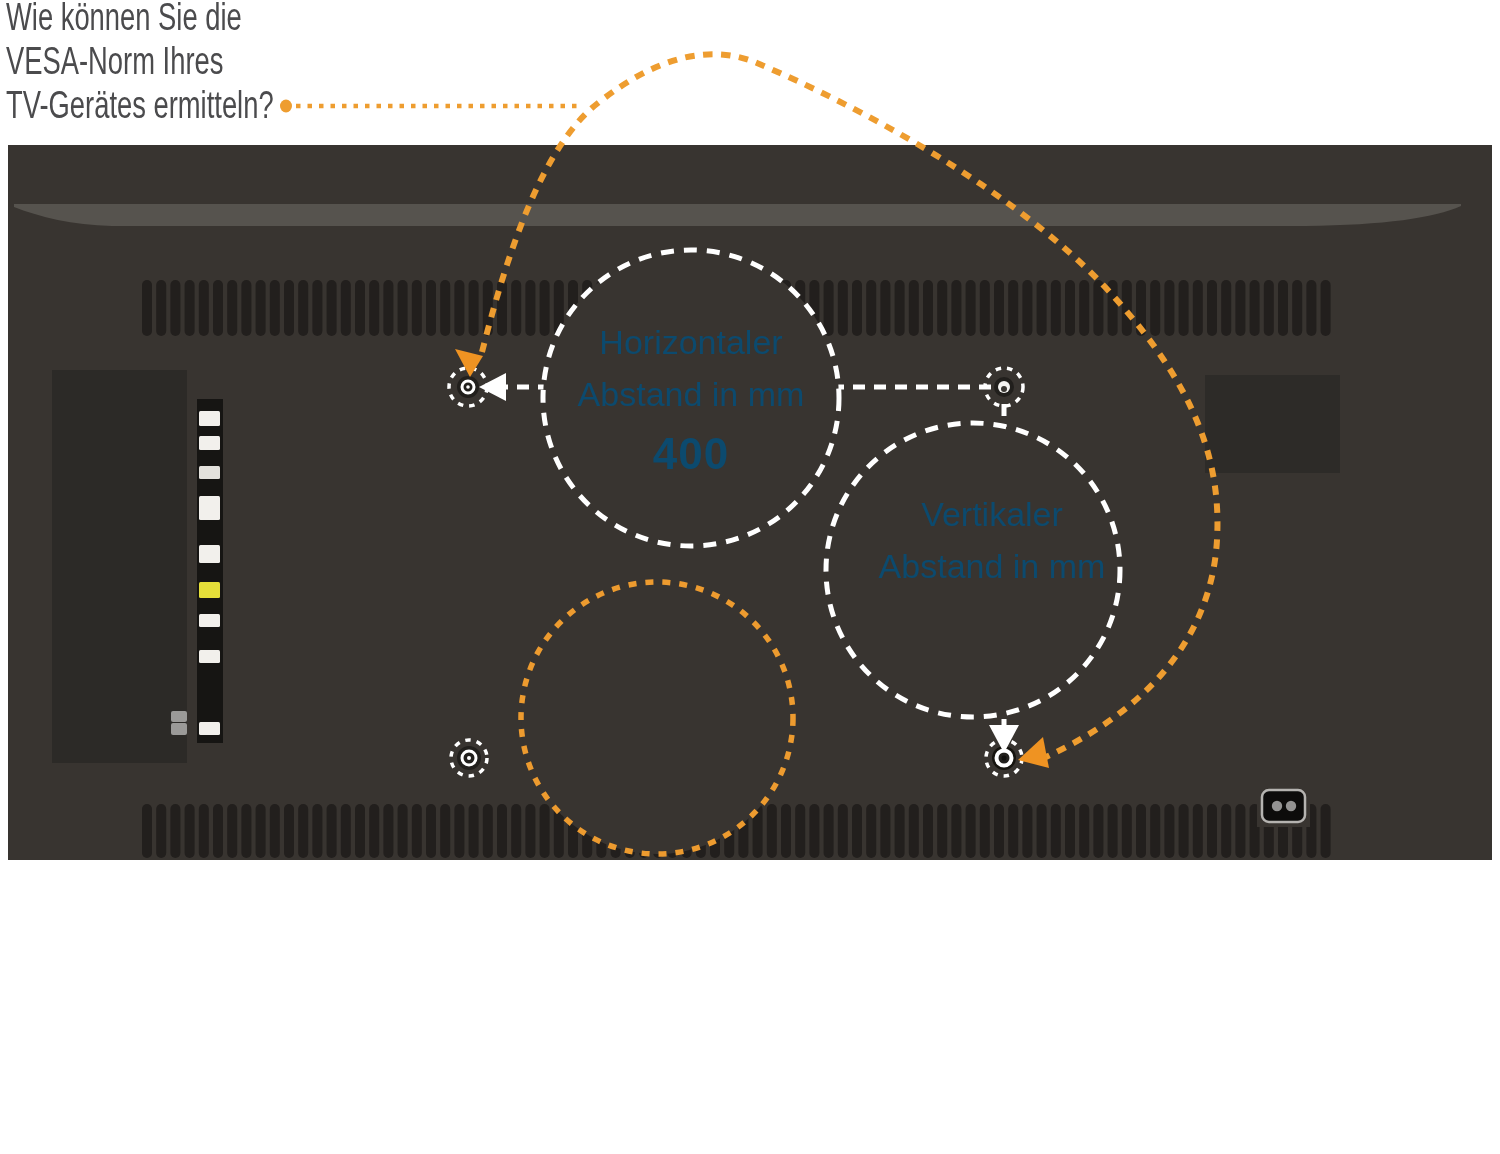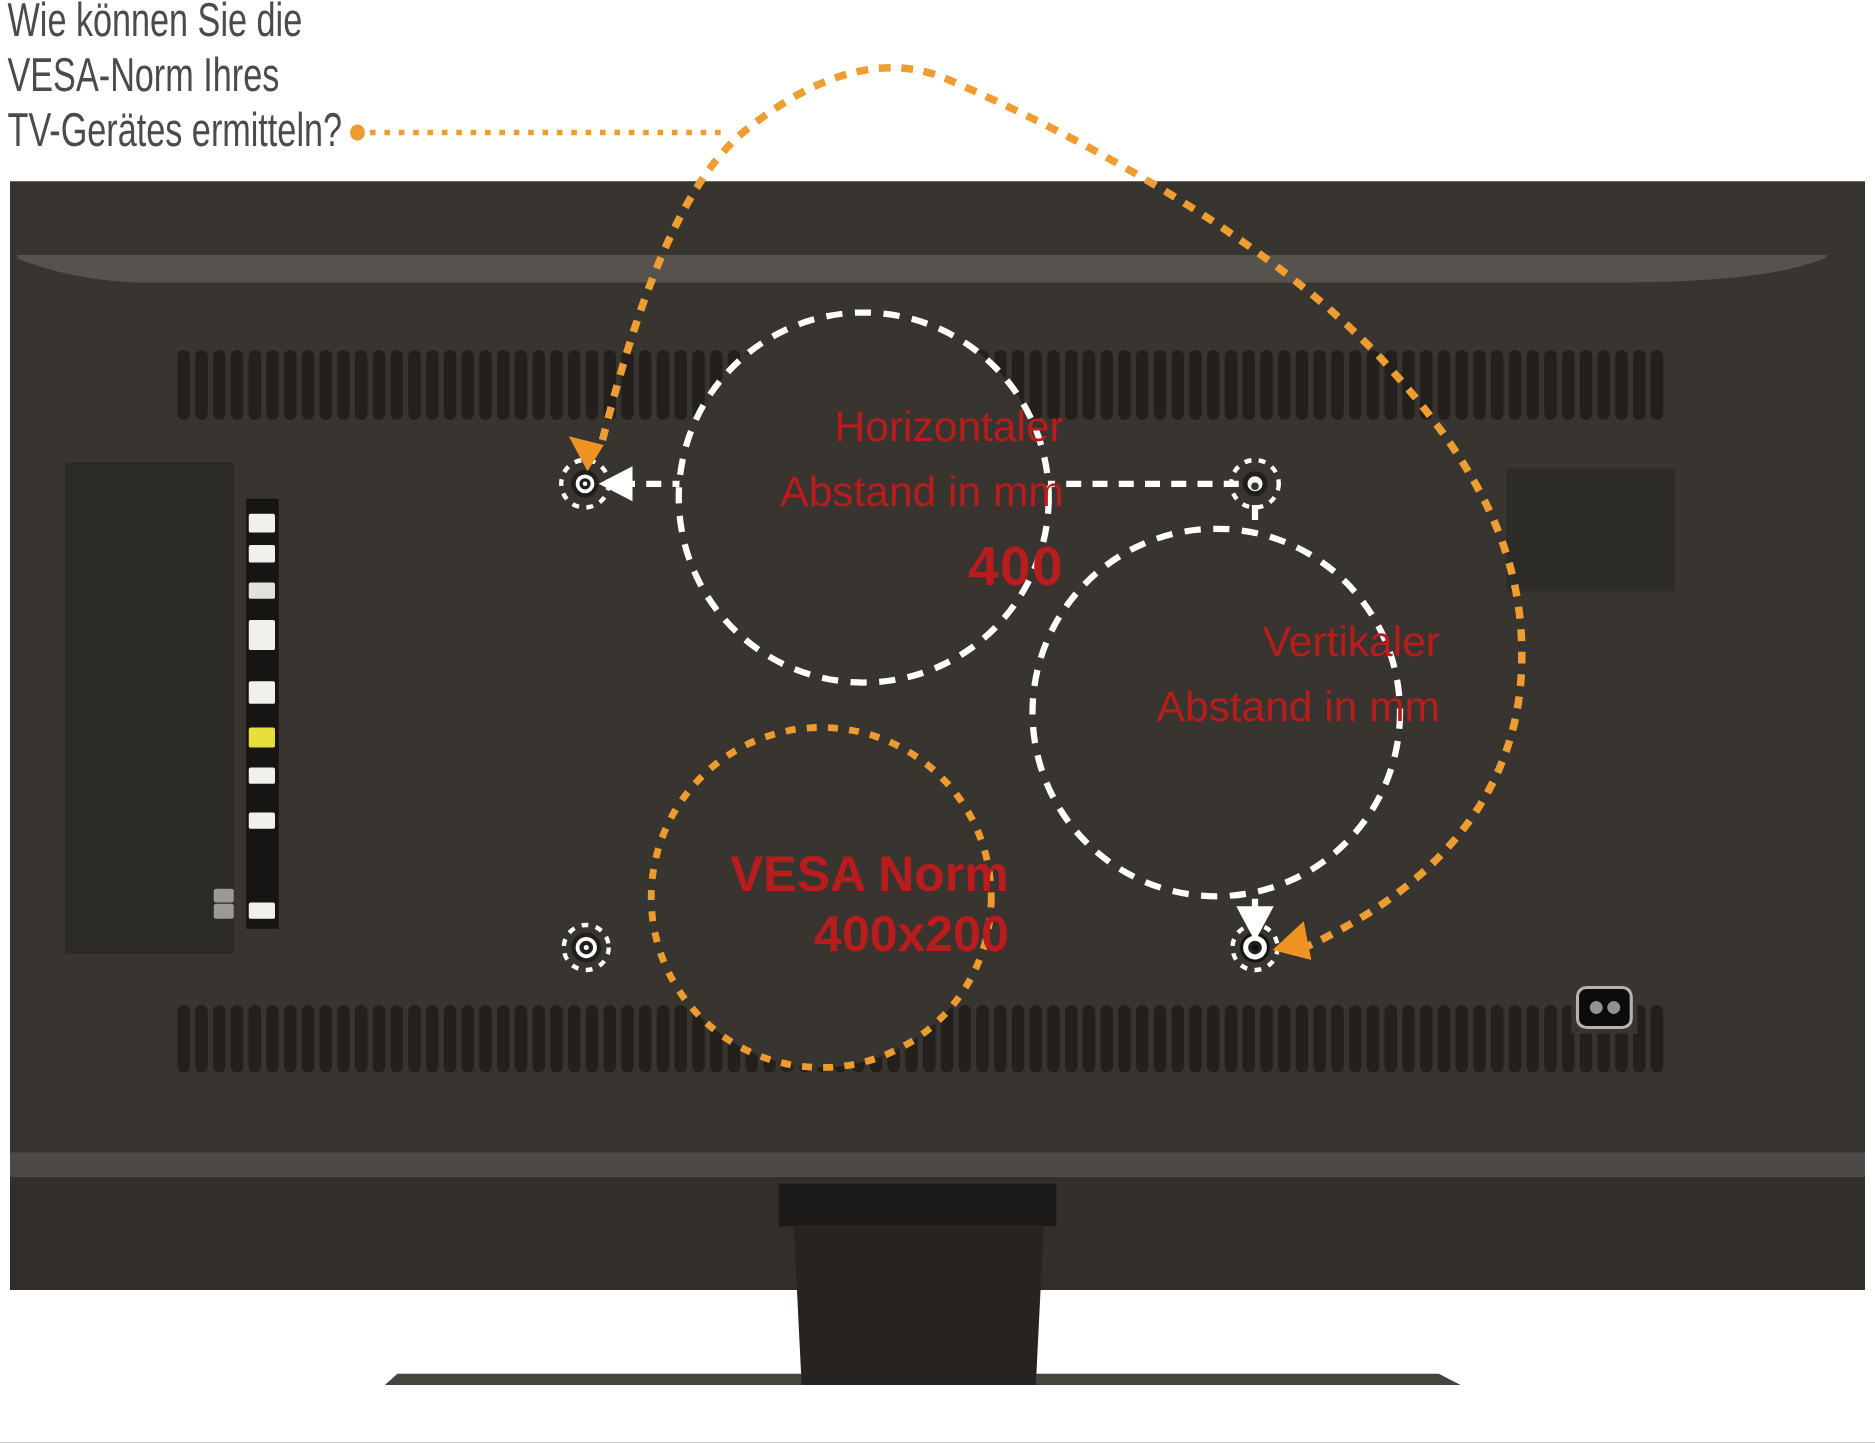--- a/index.html
+++ b/index.html
@@ -1,21 +1,21 @@
 <!DOCTYPE html>
 <html><head>
 <meta charset="utf-8">
 <style>
   html,body{margin:0;padding:0;background:#ffffff;}
   body{width:1500px;height:1154px;position:relative;font-family:"Liberation Sans",sans-serif;}
-  .canvas{position:absolute;left:0;top:0;width:1500px;height:1108px;overflow:hidden;background:#fff;}
+  .canvas{position:absolute;left:0;top:0;width:1500px;height:860px;overflow:hidden;background:#fff;}
   svg.scene{position:absolute;left:0;top:0;display:block;}
   .title{position:absolute;left:6px;top:-5px;font-size:38px;line-height:44px;color:#4B4B4D;
          transform:scaleX(0.72);transform-origin:left top;white-space:nowrap;}
-  .circle-label{position:absolute;color:#b91c1c;text-align:right;}
+  .circle-label{position:absolute;color:#0c4a6e;text-align:center;}
   .circle-label .lbl{font-size:34px;line-height:52px;}
   .circle-label .val{font-size:44px;line-height:60px;font-weight:bold;margin-top:4px;letter-spacing:1px;}
   #label-h{left:531px;top:316px;width:320px;}
   #label-v{left:832px;top:488px;width:320px;}
   #label-vesa{left:507px;top:676px;width:300px;font-weight:bold;font-size:40px;line-height:48px;}
 </style>
 </head>
 <body>
 
 <div class="canvas">
@@ -291,18 +291,14 @@
     <div class="lbl">Horizontaler</div>
     <div class="lbl">Abstand in mm</div>
     <div class="val">400</div>
   </div>
 
   <div class="circle-label" id="label-v">
     <div class="lbl">Vertikaler</div>
     <div class="lbl">Abstand in mm</div>
   </div>
 
-  <div class="circle-label" id="label-vesa">
-    <div>VESA Norm</div>
-    <div>400x200</div>
-  </div>
 
 </div>
 
 </body></html>

